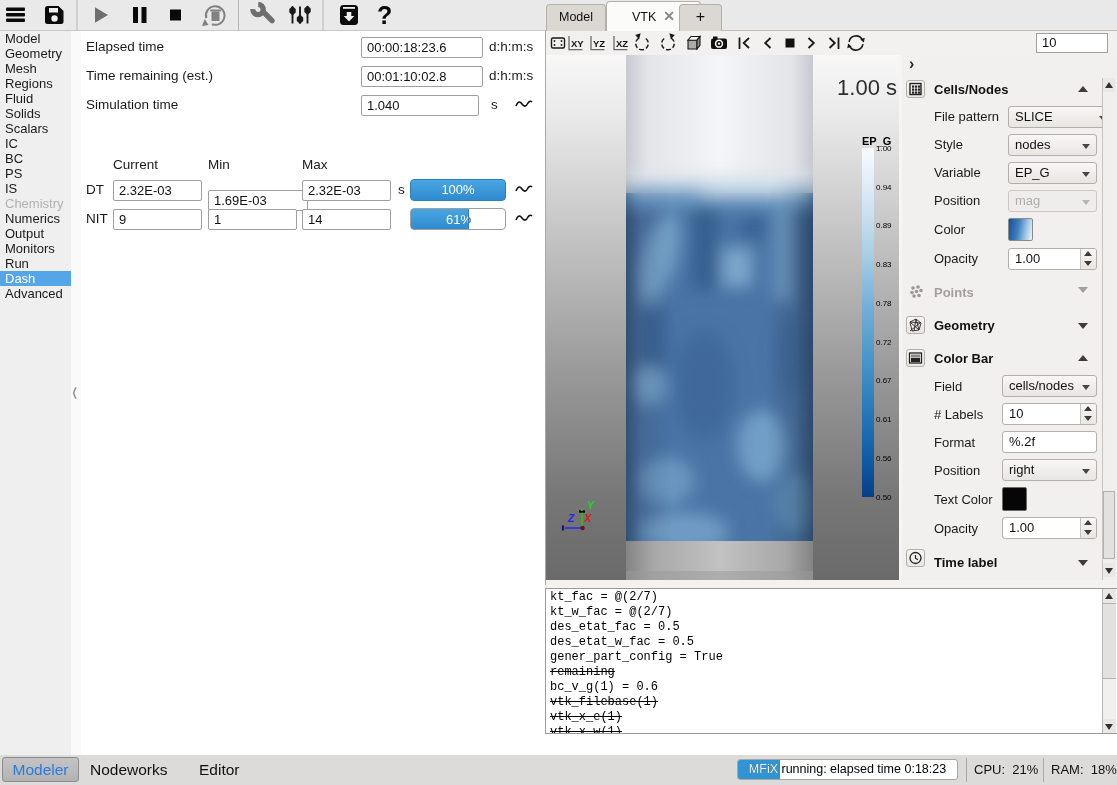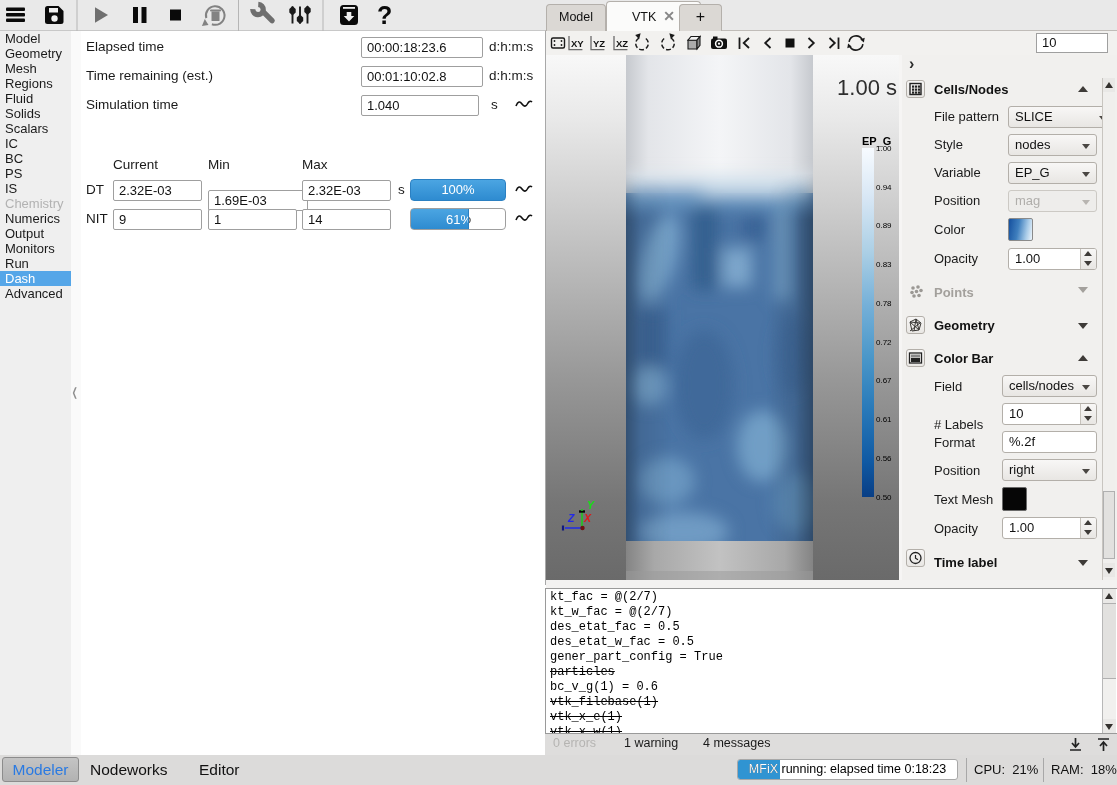--- a/index.html
+++ b/index.html
@@ -402,32 +402,32 @@
 
     <div class="iconbtn" style="top:294px"><svg width="17" height="16" viewBox="0 0 17 16">
           <rect x="2.5" y="3" width="12" height="10" fill="none" stroke="#222" stroke-width="1.3"></rect>
           <rect x="4" y="8" width="9" height="4" fill="#222"></rect>
           <rect x="4" y="4.5" width="9" height="3" fill="#888"></rect>
         </svg></div>
     <div class="rhead" style="top:295px">Color Bar</div>
     <div class="tri-up" style="left:176px;top:300px"></div>
     <div class="rlbl" style="top:324px">Field</div>
     <div class="combo" style="left:100px;top:320px;width:95px">cells/nodes<span class="arr"></span></div>
-    <div class="rlbl" style="top:362px"># Labels</div>
+    <div class="rlbl" style="top:352px"># Labels</div>
     <div class="spin" style="left:100px;top:348px;width:95px">10
       <div class="spinbtn">
           <div class="tri-up" style="left:3px;top:2px;border-left-width:4px;border-right-width:4px;border-bottom-width:5px"></div>
           <div class="tri-dn" style="left:3px;top:12px;border-left-width:4px;border-right-width:4px;border-top-width:5px"></div>
         </div>
     </div>
     <div class="rlbl" style="top:380px">Format</div>
     <div class="spin" style="left:100px;top:376px;width:95px">%.2f</div>
     <div class="rlbl" style="top:408px">Position</div>
     <div class="combo" style="left:100px;top:404px;width:95px">right<span class="arr"></span></div>
-    <div class="rlbl" style="top:437px">Text Mesh</div>
+    <div class="rlbl" style="top:437px">Text Color</div>
     <div class="abs" style="left:100px;top:432px;width:25px;height:24px;border:1px solid #6a6a6a;border-radius:2px;background:#060606"></div>
     <div class="rlbl" style="top:466px">Opacity</div>
     <div class="spin" style="left:100px;top:462px;width:95px">1.00
       <div class="spinbtn">
           <div class="tri-up" style="left:3px;top:2px;border-left-width:4px;border-right-width:4px;border-bottom-width:5px"></div>
           <div class="tri-dn" style="left:3px;top:12px;border-left-width:4px;border-right-width:4px;border-top-width:5px"></div>
         </div>
     </div>
 
     <div class="iconbtn" style="top:494px"><svg width="17" height="16" viewBox="0 0 17 16">
@@ -449,45 +449,34 @@
   </div>
   <div id="hsplit" class="abs">
       <div style="position:absolute;left:278px;top:3px;width:17px;height:2px;background:radial-gradient(circle 1px at 1px 1px,#8a8a8a 60%,transparent 61%) 0 0/3px 2px repeat-x"></div>
     </div>
   <div id="terminal" class="abs">
     <div class="tline" style="top:1px">kt_fac = @(2/7)</div>
     <div class="tline" style="top:16px">kt_w_fac = @(2/7)</div>
     <div class="tline" style="top:31px">des_etat_fac = 0.5</div>
     <div class="tline" style="top:46px">des_etat_w_fac = 0.5</div>
     <div class="tline" style="top:61px">gener_part_config = True</div>
-    <div class="tline" style="top:76px;text-decoration:line-through">particles</div>
+    <div class="tline" style="top:76px;text-decoration:line-through">remaining</div>
     <div class="tline" style="top:91px">bc_v_g(1) = 0.6</div>
     <div class="tline" style="top:106px;text-decoration:line-through">vtk_filebase(1)</div>
     <div class="tline" style="top:121px;text-decoration:line-through">vtk_x_e(1)</div>
     <div class="tline" style="top:136px;text-decoration:line-through">vtk_x_w(1)</div>
     <div class="abs" style="left:556px;top:0;width:14px;height:144px;background:#f1f0ee;border-left:1px solid #b8b8b8">
       <div class="abs" style="left:0;top:0;width:13px;height:14px;background:#e9e8e6">
           <div class="tri-up" style="left:2px;top:4px;border-bottom-color:#33312e;border-left-width:4px;border-right-width:4px"></div>
         </div>
       <div class="abs" style="left:0;top:14px;width:13px;height:76px;background:#e2e1df;border-top:1px solid #b0b0b0;border-bottom:1px solid #b0b0b0"></div>
       <div class="abs" style="left:0;top:130px;width:13px;height:14px;background:#e9e8e6">
           <div class="tri-dn" style="left:2px;top:5px;border-top-color:#33312e;border-left-width:4px;border-right-width:4px"></div>
         </div>
     </div>
-  </div>
-  <div id="statusrow" class="abs">
-    <div class="abs" style="left:8px;top:2px;color:#b5b4b2">0 errors</div>
-    <div class="abs" style="left:79px;top:2px;color:#1a1a1a">1 warning</div>
-    <div class="abs" style="left:158px;top:2px;color:#1a1a1a">4 messages</div>
-    <svg class="abs" style="left:523px;top:3px" width="15" height="15" viewBox="0 0 15 15">
-        <path d="M7.5,1 v8 M4,6 l3.5,4 l3.5,-4 M2,13 h11" stroke="#222" stroke-width="1.7" fill="none"></path>
-      </svg>
-    <svg class="abs" style="left:551px;top:3px" width="15" height="15" viewBox="0 0 15 15">
-        <path d="M7.5,14 v-8 M4,9 l3.5,-4 l3.5,4 M2,2 h11" stroke="#222" stroke-width="1.7" fill="none"></path>
-      </svg>
   </div>
   <div id="bottombar" class="abs">
     <div id="modelerbtn">Modeler</div>
     <div class="btabs" style="left:90px">Nodeworks</div>
     <div class="btabs" style="left:199px">Editor</div>
     <div id="progress">
       <div id="progfill"></div>
       <div class="ptext" style="color:#000">MFiX running: elapsed time 0:18:23</div>
       <div class="abs" style="left:0;top:0;width:42px;height:21px;overflow:hidden">
           <div class="ptext" style="color:#fff">MFiX running: elapsed time 0:18:23</div>

